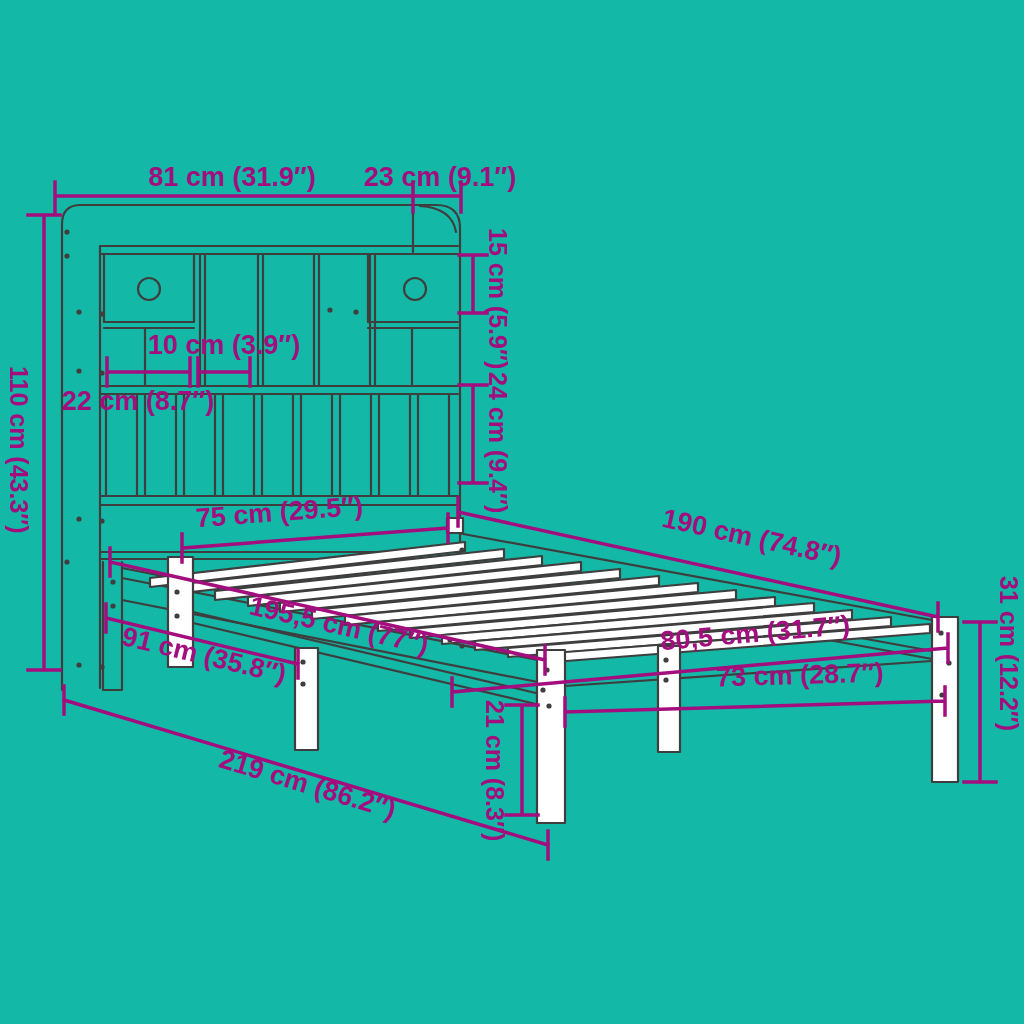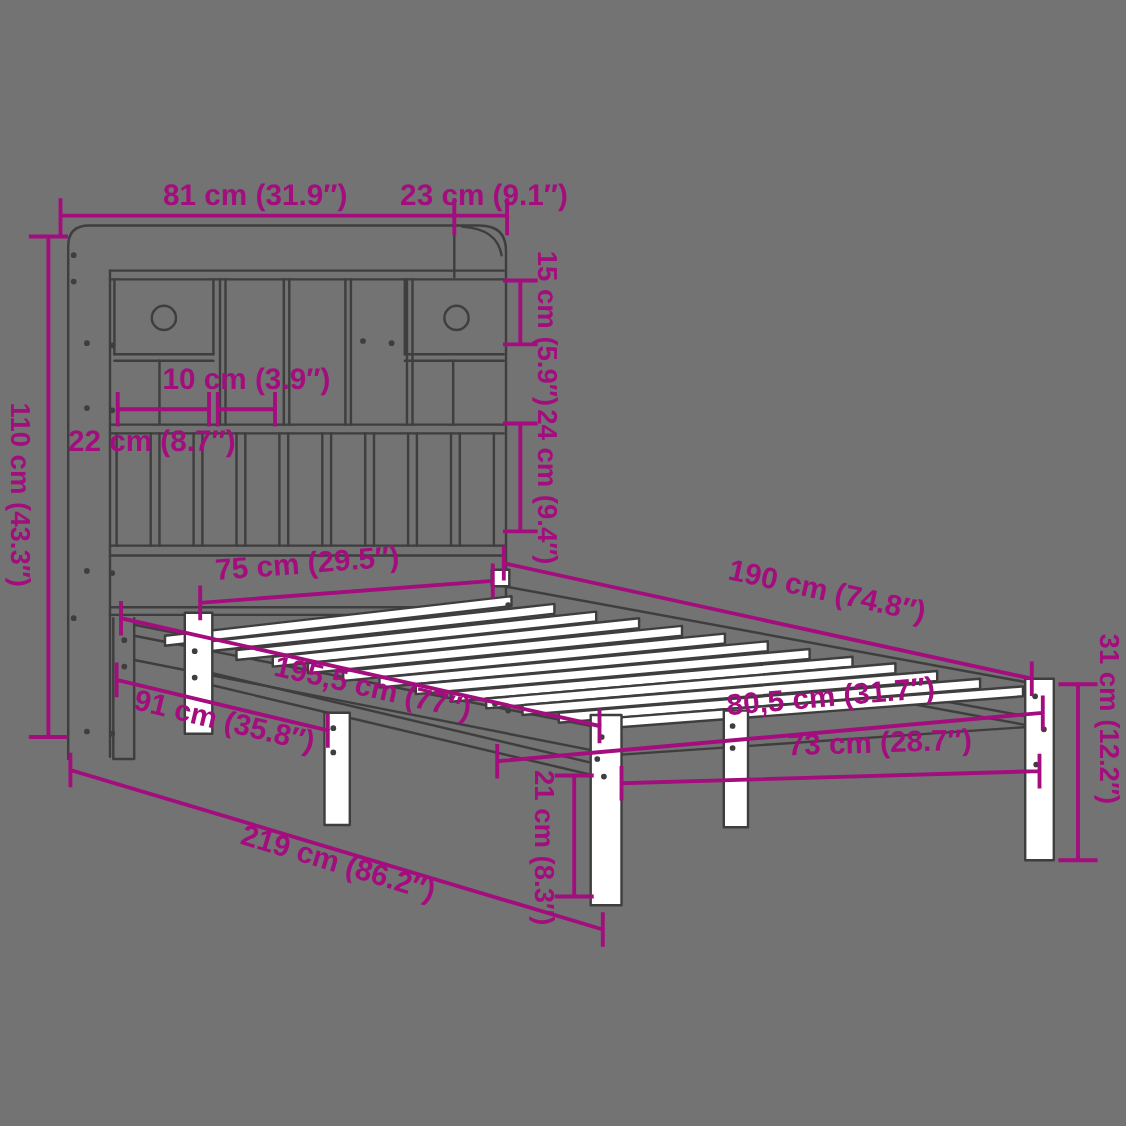--- a/index.html
+++ b/index.html
@@ -1,16 +1,16 @@
 <!DOCTYPE html>
 <html><head>
 <meta charset="utf-8">
 <style>
   html,body{margin:0;padding:0;background:#ffffff;}
-  .stage{width:1024px;height:1024px;background:#737373;position:relative;overflow:hidden;}
+  .stage{width:1024px;height:1024px;background:#14b8a6;position:relative;overflow:hidden;}
   svg{display:block;}
   text{font-family:"Liberation Sans","DejaVu Sans",sans-serif;font-weight:700;}
   .dimtxt{fill:#A30D7E;font-size:27px;}
   .dimtxt-sm{fill:#A30D7E;font-size:25px;}
 </style>
 </head>
 <body>
 
 <div class="stage">
 <svg width="1024" height="1024" viewBox="0 0 1024 1024">

